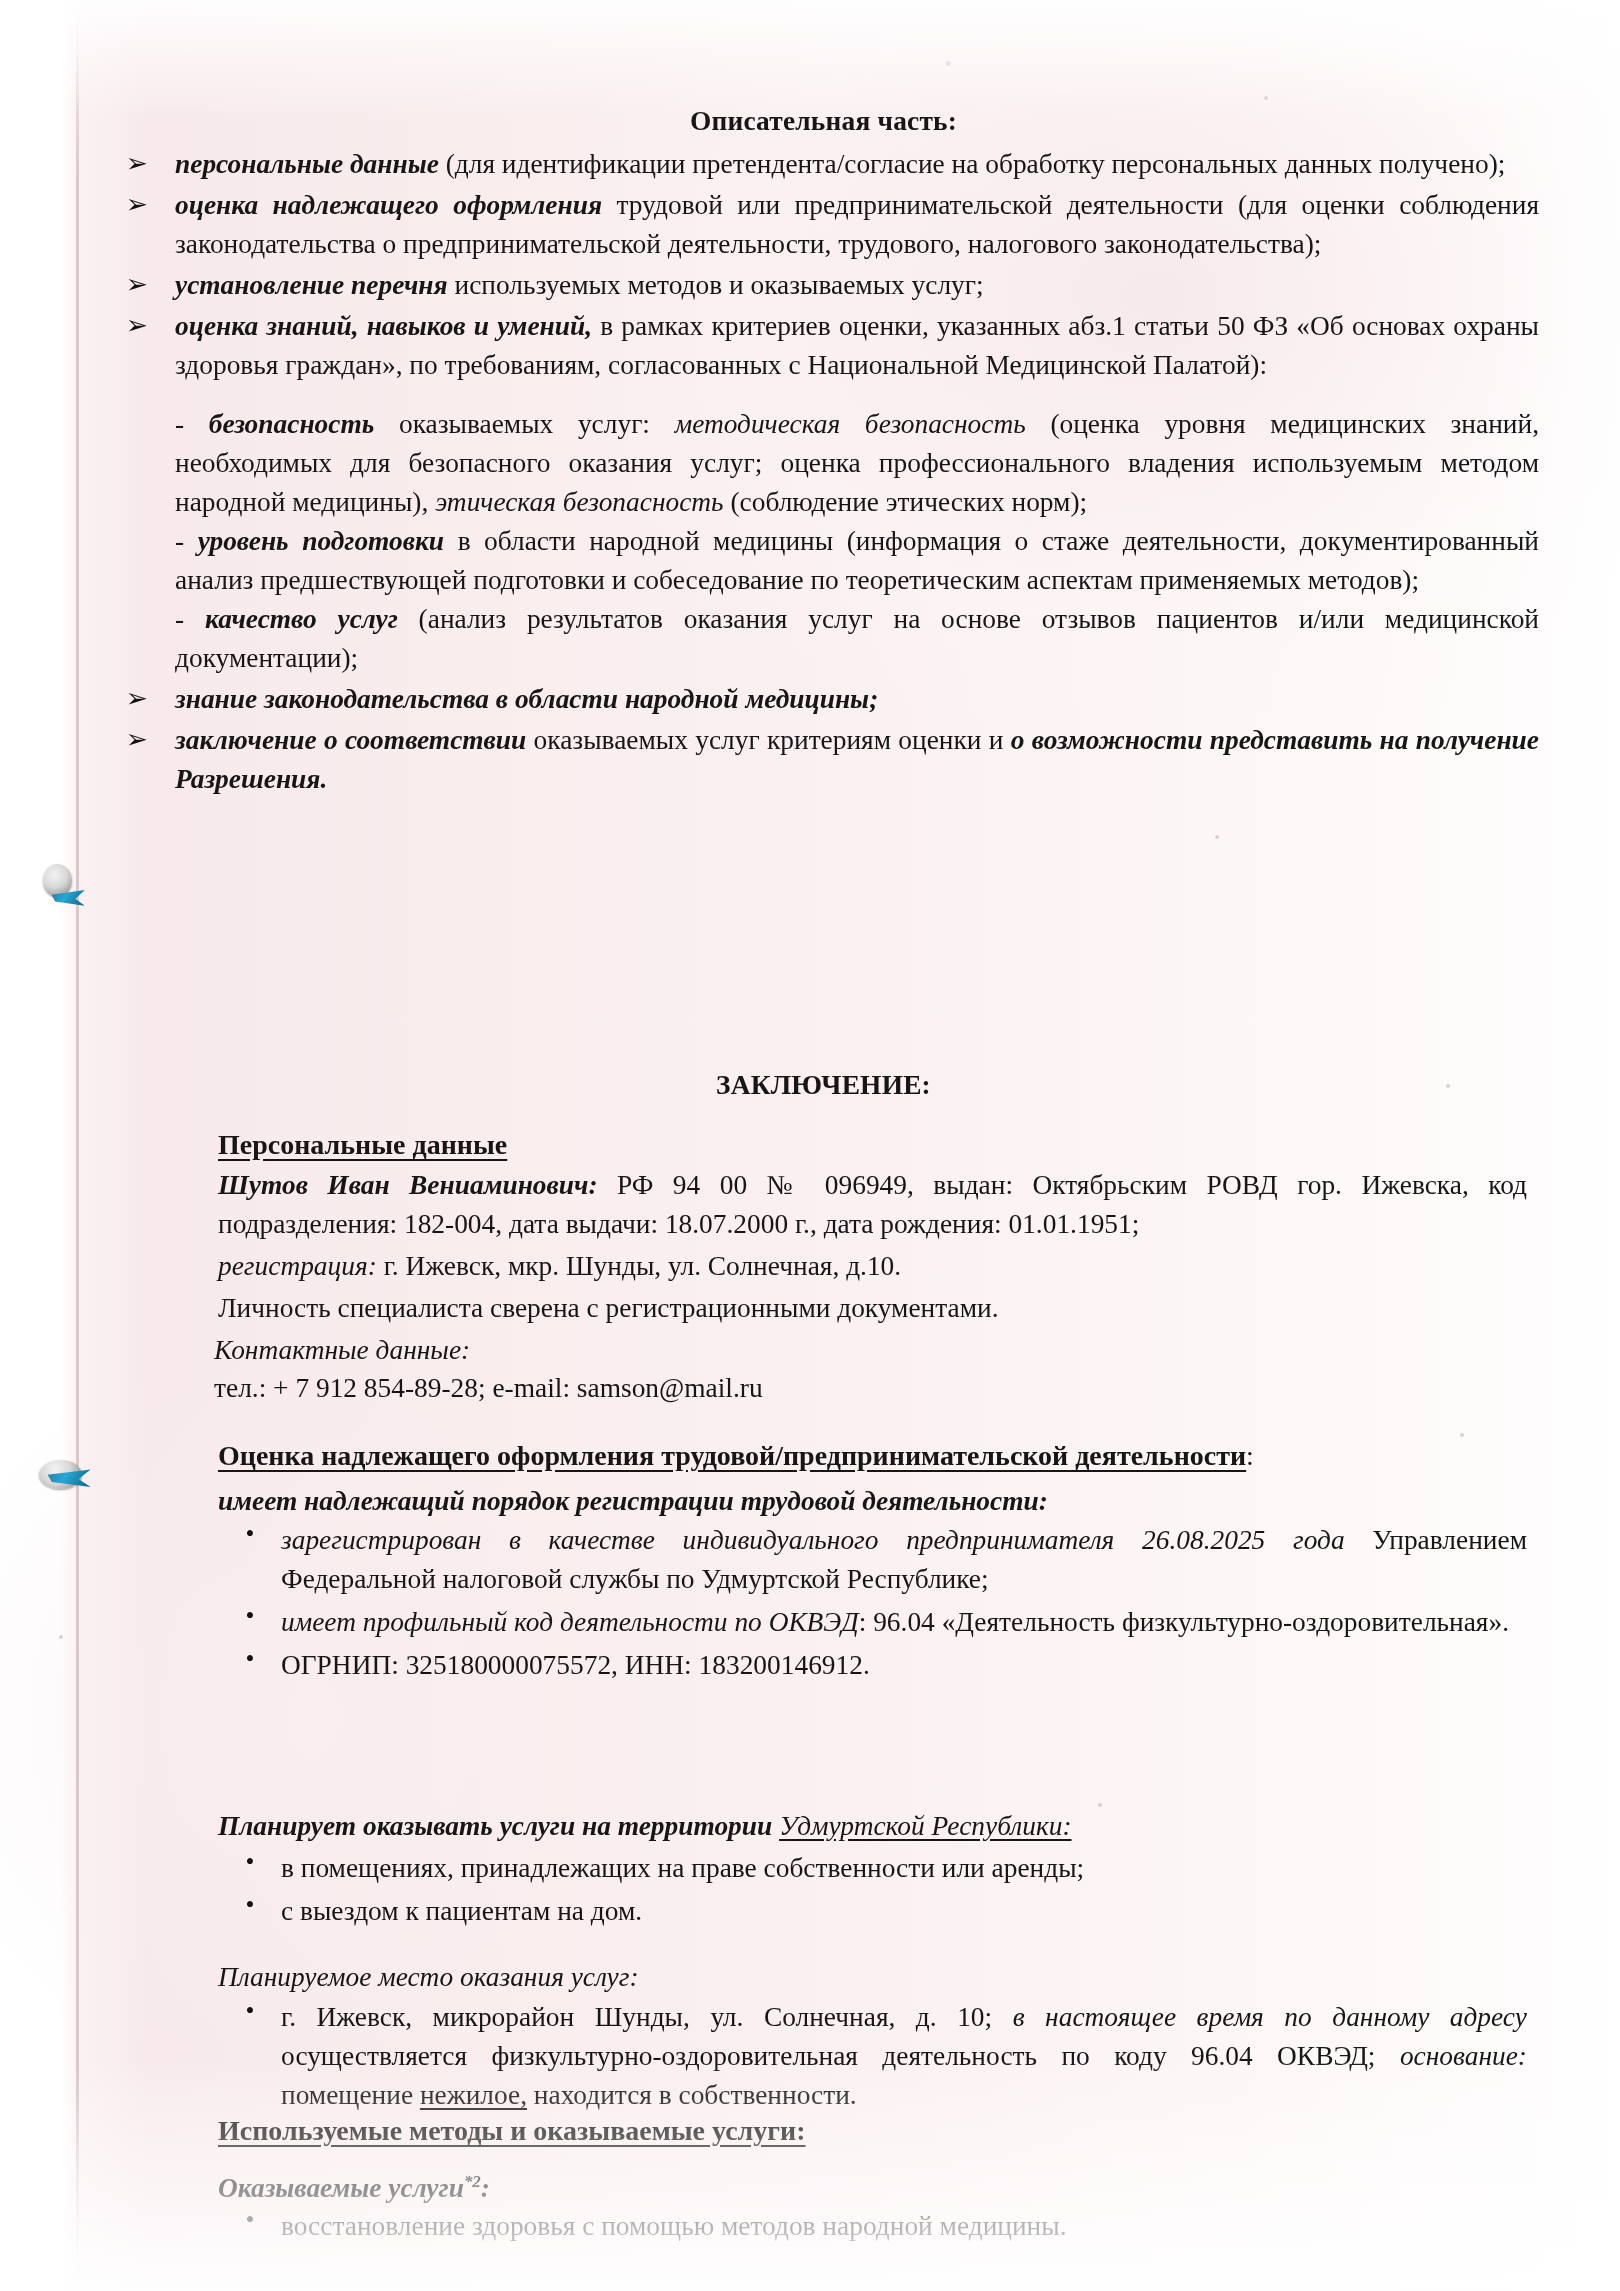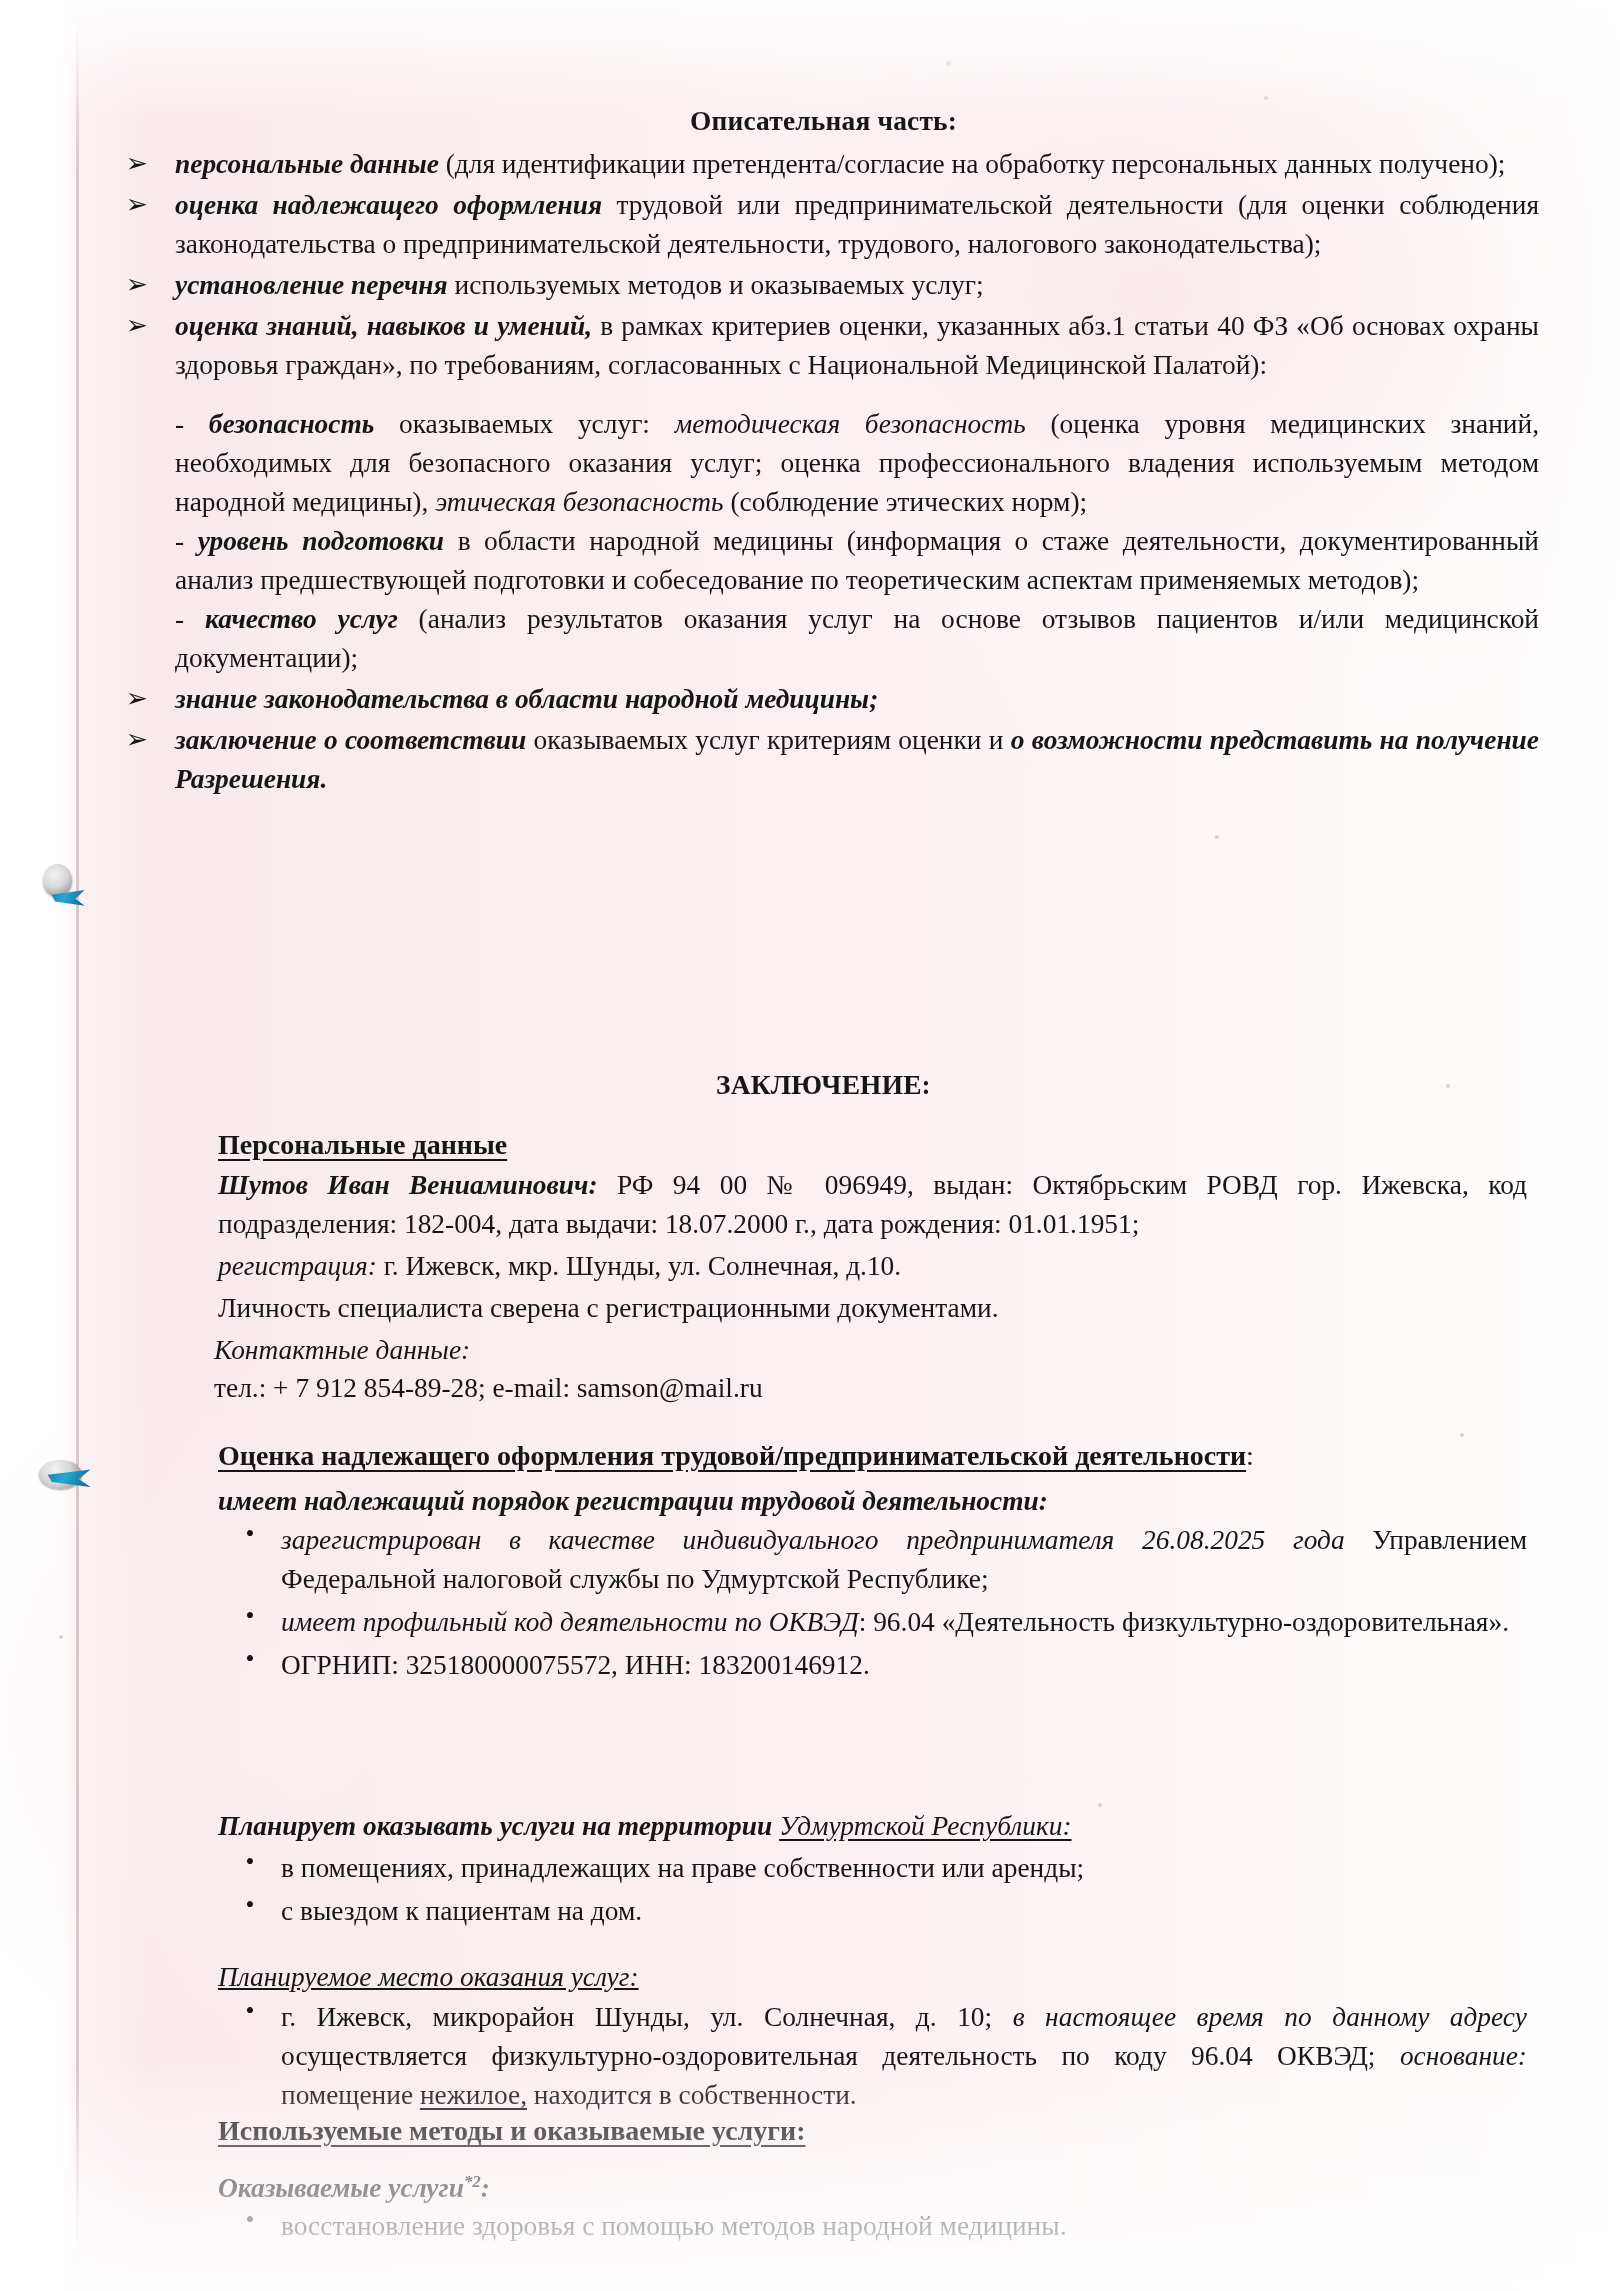--- a/index.html
+++ b/index.html
@@ -216,21 +216,21 @@
         <li>
           <span class="marker">➢</span>
           <span class="just" style="display:block;">
             <span class="bi">установление перечня</span><span> используемых методов и оказываемых услуг;</span>
           </span>
         </li>
 
         <li>
           <span class="marker">➢</span>
           <span class="just" style="display:block;">
-            <span class="bi">оценка знаний, навыков и умений,</span><span> в рамках критериев оценки, указанных абз.1 статьи 40 ФЗ «Об основах охраны здоровья граждан», по требованиям, согласованных с Национальной Медицинской Палатой):</span>
+            <span class="bi">оценка знаний, навыков и умений,</span><span> в рамках критериев оценки, указанных абз.1 статьи 50 ФЗ «Об основах охраны здоровья граждан», по требованиям, согласованных с Национальной Медицинской Палатой):</span>
           </span>
 
           <div class="just t28" style="margin-top:20px;">
             <span>- </span><span class="bi">безопасность</span><span> оказываемых услуг: </span><span class="i">методическая безопасность</span><span> (оценка уровня медицинских знаний, необходимых для безопасного оказания услуг; оценка профессионального владения используемым методом народной медицины), </span><span class="i">этическая безопасность</span><span> (соблюдение этических норм);</span>
           </div>
 
           <div class="just t28">
             <span>- </span><span class="bi">уровень подготовки</span><span> в области народной медицины (информация о стаже деятельности, документированный анализ предшествующей подготовки и собеседование по теоретическим аспектам применяемых методов);</span>
           </div>
 
@@ -327,21 +327,21 @@
           <span class="marker">•</span>
           <span>в помещениях, принадлежащих на праве собственности или аренды;</span>
         </li>
         <li>
           <span class="marker">•</span>
           <span>с выездом к пациентам на дом.</span>
         </li>
       </ul>
     </div>
 
-    <div class="block" style="left:218px; top:1958px; width:1313px;text-decoration:underline;">
+    <div class="block" style="left:218px; top:1958px; width:1313px;">
       <div class="t28 i">Планируемое место оказания услуг:</div>
     </div>
 
     <div class="block" style="left:218px; top:1998px; width:1309px;">
       <ul class="dot-list t28">
         <li>
           <span class="marker">•</span>
           <span class="just" style="display:block;">
             <span>г. Ижевск, микрорайон Шунды, ул. Солнечная, д. 10; </span><span class="i">в настоящее время по данному адресу</span><span> осуществляется физкультурно-оздоровительная деятельность по коду 96.04 ОКВЭД; </span><span class="i">основание:</span><span> помещение </span><span class="u">нежилое,</span><span> находится в собственности.</span>
           </span>

